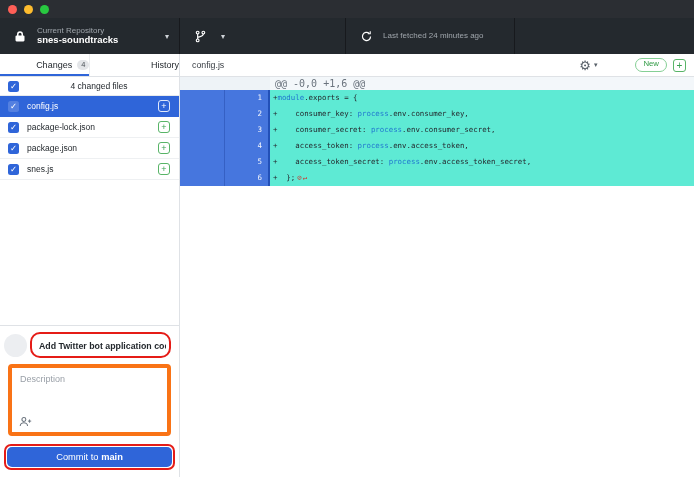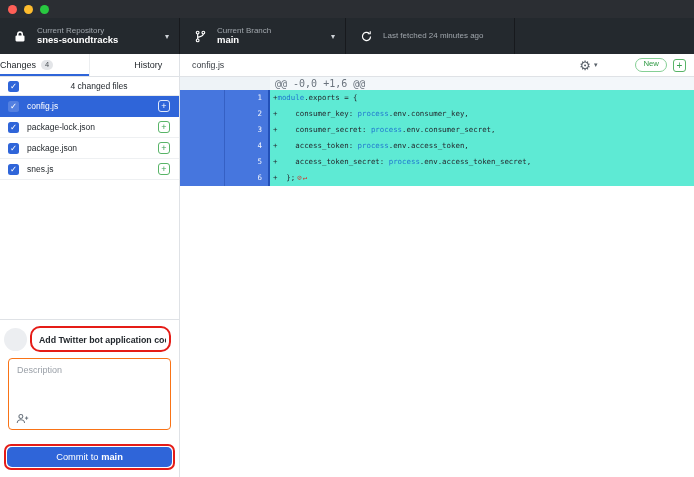--- a/index.html
+++ b/index.html
@@ -23,21 +23,21 @@
   .tb-value { font-size:9.5px; font-weight:bold; color:#fff; white-space:nowrap; }
   .tb-caret { color:#cfd3d8; font-size:8px; margin-left:4px; flex:0 0 auto; }
 
   
   .main { flex:1; display:flex; min-height:0; }
   .sidebar { width:180px; border-right:1px solid #dfe2e6; display:flex; flex-direction:column; background:#fff; }
   .diff-pane { flex:1; display:flex; flex-direction:column; min-width:0; background:#fff; }
 
   
   .tabs { height:23px; display:flex; border-bottom:1px solid #dfe2e6; flex:0 0 auto; }
-  .tab { width:90px; display:flex; align-items:center; justify-content:flex-start; font-size:9px; color:#24292e; position:relative; cursor:default; }
+  .tab { width:90px; display:flex; align-items:center; justify-content:flex-end; font-size:9px; color:#24292e; position:relative; cursor:default; }
   .tab + .tab { border-left:1px solid #eceef0;padding-left:44px; }
   .tab.active::after { content:""; position:absolute; left:0; right:0; bottom:0; height:2px; background:#2f65d9; }
   .tab-badge { background:#e3e5e8; color:#4a5056; border-radius:7px; font-size:7.5px; padding:1px 4px; margin-left:5px; line-height:1.1; }
 
   
   .files-header { height:19px; display:flex; align-items:center; border-bottom:1px solid #e8eaec; font-size:8.5px; color:#24292e; position:relative; flex:0 0 auto; }
   .files-header .hdr-label { flex:1; text-align:center; }
   .checkbox { width:11px; height:11px; border-radius:2.5px; background:#2f65d9; color:#fff; font-size:8.5px; line-height:11px; text-align:center; margin-left:8px; flex:0 0 auto; }
   .file-row { height:21px; display:flex; align-items:center; border-bottom:1px solid #eef0f2; font-size:8.5px; color:#24292e; flex:0 0 auto; }
   .file-name { margin-left:8px; flex:1; white-space:nowrap; overflow:hidden; }
@@ -47,21 +47,21 @@
   .file-row.selected .plus-box { border-color:rgba(255,255,255,.85); color:#fff; }
   .sidebar-spacer { flex:1; }
 
   
   .commit-area { border-top:1px solid #dfe2e6; padding:6px 8px 7px 8px; flex:0 0 auto; }
   .summary-row { display:flex; align-items:center; margin-bottom:6px; }
   .avatar { width:23px; height:23px; border-radius:50%; background:#eceef1; flex:0 0 auto; margin-left:-4px; }
   .annotate { border:2.5px solid #e51c17; border-radius:10px; }
   .summary-annotate { flex:1; margin-left:3px; padding:1px; }
   .summary-input { width:100%; border:none; outline:none; font-family:"Liberation Sans", sans-serif; font-size:8.8px; font-weight:bold; color:#24292e; padding:4px 2px 4px 6px; background:transparent; }
-  .description-box { border:1px solid #f97316; border-radius:4px; height:72px; position:relative; margin:0 0 14px 0; }
+  .description-box { border:4px solid #f97316; border-radius:4px; height:72px; position:relative; margin:0 0 8px 0; }
   .description-input { width:100%; height:52px; border:none; outline:none; resize:none; font-family:"Liberation Sans", sans-serif; font-size:9px; color:#24292e; padding:6px 8px; background:transparent; }
   .description-input::placeholder { color:#9aa0a8; }
   .coauthor-icon { position:absolute; left:7px; bottom:5px; }
   .commit-annotate { border-radius:7px; padding:1px; margin:0 -4px; }
   .commit-btn { display:block; width:100%; height:20px; background:#2f65d9; border:none; border-radius:5px; color:#fff; font-family:"Liberation Sans", sans-serif; font-size:9.3px; cursor:default; }
   .commit-btn b { font-weight:bold; }
 
   
   .diff-header { height:23px; border-bottom:1px solid #dfe2e6; display:flex; align-items:center; padding:0 8px 0 12px; flex:0 0 auto; }
   .diff-file { font-size:8.8px; color:#3c4147; flex:1; }
@@ -112,24 +112,20 @@
     </div>
     <div class="tb-section branch">
       <span class="tb-icon">
         <svg width="13" height="13" viewBox="0 0 16 16" fill="none" stroke="#fff" stroke-width="1.4">
           <circle cx="4.5" cy="3.2" r="1.7"></circle>
             <circle cx="11.5" cy="3.2" r="1.7"></circle>
             <circle cx="4.5" cy="12.8" r="1.7"></circle>
           <path d="M4.5 5v6M11.5 5c0 3-4 3-7 4"></path>
         </svg>
       </span>
-      <span class="tb-text">
-        <span class="tb-label">Current Branch</span>
-        <span class="tb-value">main</span>
-      </span>
       <span class="tb-caret">▾</span>
     </div>
     <div class="tb-section fetch">
       <span class="tb-icon">
         <svg width="13" height="13" viewBox="0 0 16 16" fill="none" stroke="#fff" stroke-width="1.5">
           <path d="M13 8a5 5 0 1 1-1.6-3.7"></path>
             <path d="M12.6 1.5v3h-3" stroke-width="1.3"></path>
         </svg>
       </span>
       <span class="tb-text">

